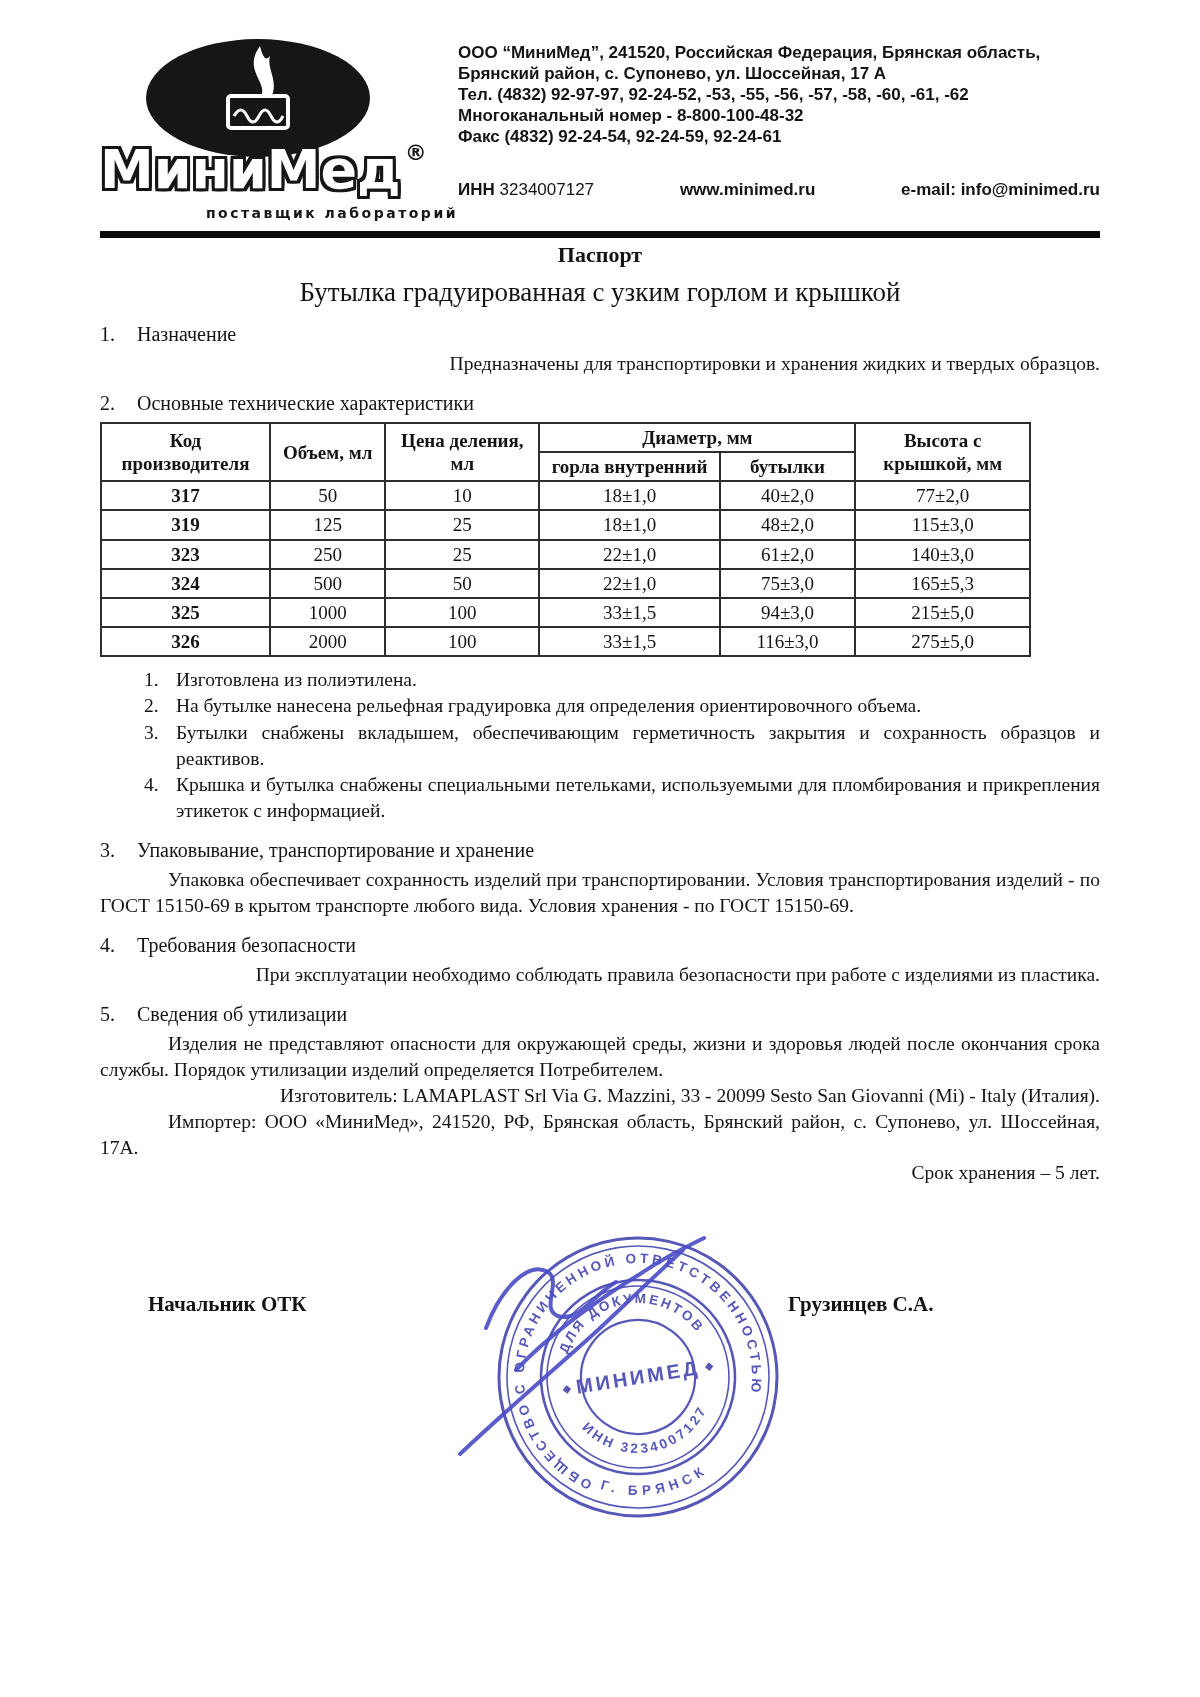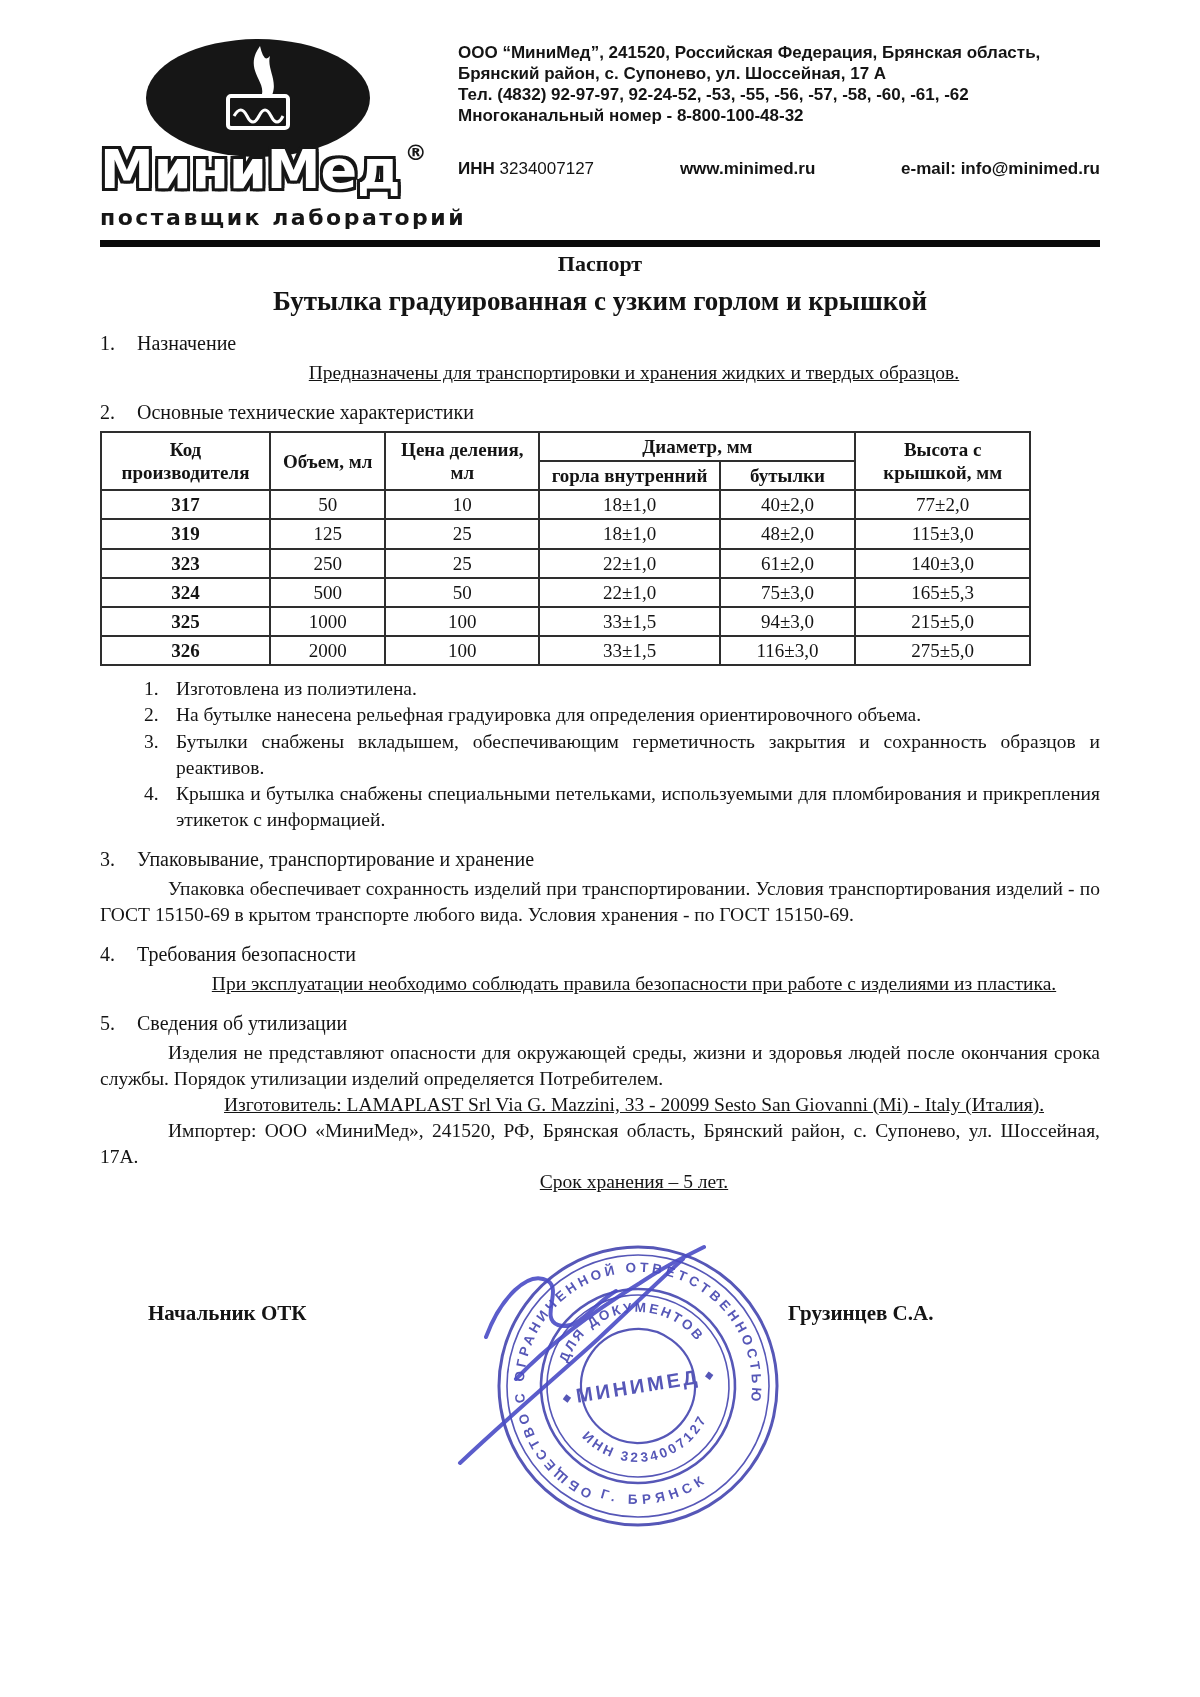--- a/index.html
+++ b/index.html
@@ -13,38 +13,38 @@
   .logo-ellipse{margin-left:42px;display:block;}
   .brand-row{margin-top:-24px;white-space:nowrap;}
   .brand{
     font-family:"DejaVu Sans", sans-serif;font-weight:bold;font-size:54px;line-height:1;
     color:#ffffff;letter-spacing:0px;
     text-shadow:-3px -3px 0 #161616,3px -3px 0 #161616,-3px 3px 0 #161616,3px 3px 0 #161616,
                 -3px 0 0 #161616,3px 0 0 #161616,0 -3px 0 #161616,0 3px 0 #161616;
   }
   .reg{font-family:"DejaVu Sans", sans-serif;font-weight:bold;font-size:22px;vertical-align:28px;color:#161616;margin-left:4px;}
   .tagline{
-    font-family:"DejaVu Sans", sans-serif;font-weight:bold;font-size:22px;letter-spacing:2.5px;
+    font-family:"DejaVu Sans", sans-serif;font-weight:bold;font-size:14px;letter-spacing:2.5px;
     color:#161616;margin-top:8px;white-space:nowrap;text-align:right;
   }
   .info-col{flex:1;font-family:"Liberation Sans", sans-serif;font-weight:bold;font-size:17px;line-height:21px;padding-top:6px;}
   .addr-block{}
   .phone-block{margin-bottom:32px;}
   .inn-row{display:flex;justify-content:space-between;align-items:baseline;margin-top:14px;}
   .inn-part{white-space:nowrap;}
   .inn-num{font-weight:normal;}
   .hr-bar{height:7px;background:#0a0a0a;margin:10px 100px 0 100px;}
   
   .content{padding:0 100px;}
   .doc-type{text-align:center;font-weight:bold;font-size:22px;margin-top:4px;}
-  .doc-title{text-align:center;font-weight:bold;font-size:27px;margin-top:9px;}
+  .doc-title{text-align:center;font-weight:normal;font-size:27px;margin-top:9px;}
   .sec-head{text-align:left;font-weight:normal;font-size:20px;margin:15px 0 5px 0;}
   .sec-head .num{margin-right:22px;}
   .para{font-size:19.5px;line-height:1.33;text-align:justify;text-indent:68px;}
-  .para.single{text-align:center;text-decoration:underline;}
+  .para.single{text-align:right;}
   
   table.spec{border-collapse:collapse;width:931px;margin-top:7px;}
   .spec th,.spec td{border:2px solid #2e2e2e;text-align:center;vertical-align:middle;padding:2px 6px;font-size:19px;line-height:1.22;}
   .spec th{font-weight:bold;}
   .spec td.code{font-weight:bold;}
   
   .feats{margin:10px 0 0 44px;}
   .feat{display:flex;font-size:19.5px;line-height:1.34;}
   .feat .n{width:32px;flex-shrink:0;}
   .feat .t{flex:1;text-align:justify;}
@@ -79,20 +79,21 @@
       <div class="tagline">поставщик  лабораторий</div>
     </div>
     <div class="info-col">
       <div class="addr-block">
         <div>ООО “МиниМед”, 241520, Российская Федерация, Брянская область,</div>
         <div>Брянский район, с. Супонево, ул. Шоссейная, 17 А</div>
       </div>
       <div class="phone-block">
         <div>Тел. (4832) 92-97-97, 92-24-52, -53, -55, -56, -57, -58, -60, -61, -62</div>
         <div>Многоканальный номер - 8-800-100-48-32</div>
+        <div>Факс (4832) 92-24-54, 92-24-59, 92-24-61</div>
       </div>
       <div class="inn-row">
         <span class="inn-part"><span>ИНН</span> <span class="inn-num">3234007127</span></span>
         <span class="inn-part">www.minimed.ru</span>
         <span class="inn-part">e-mail: info@minimed.ru</span>
       </div>
     </div>
   </div>
   <div class="hr-bar"></div>
 

